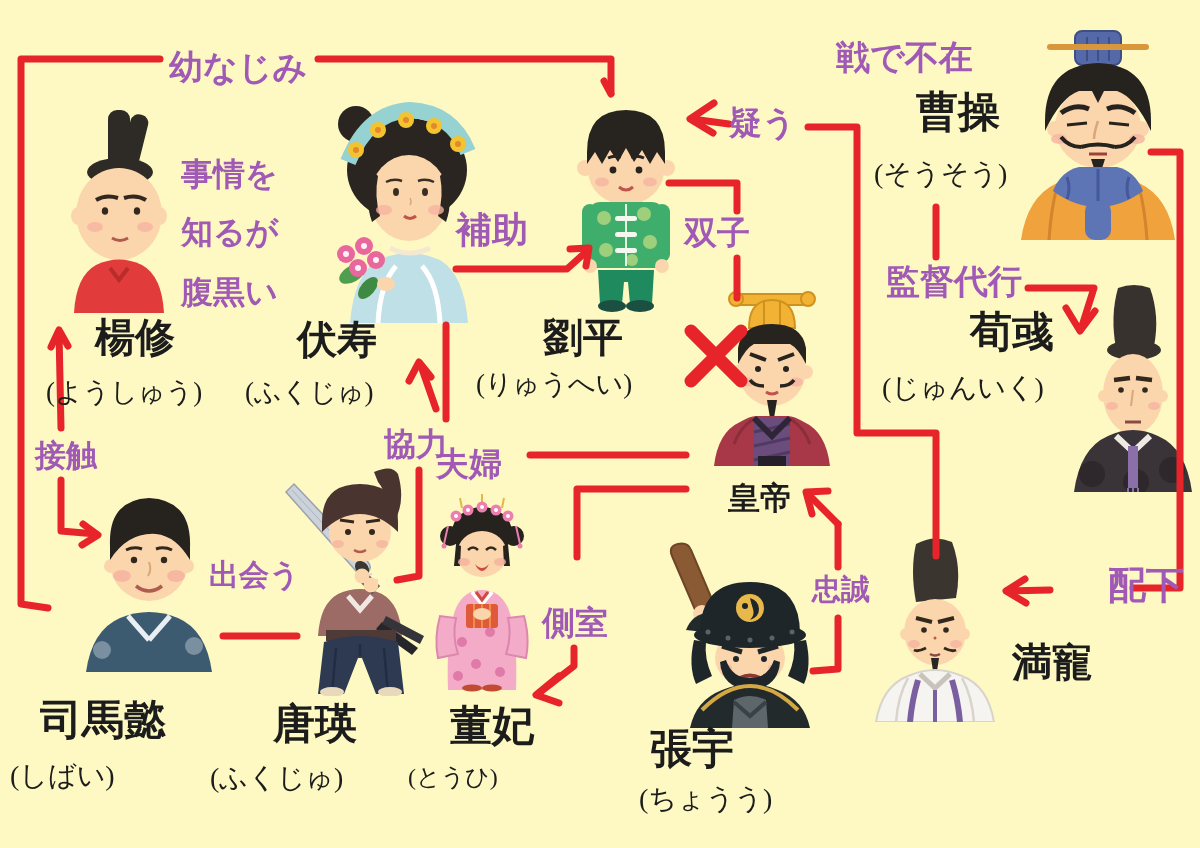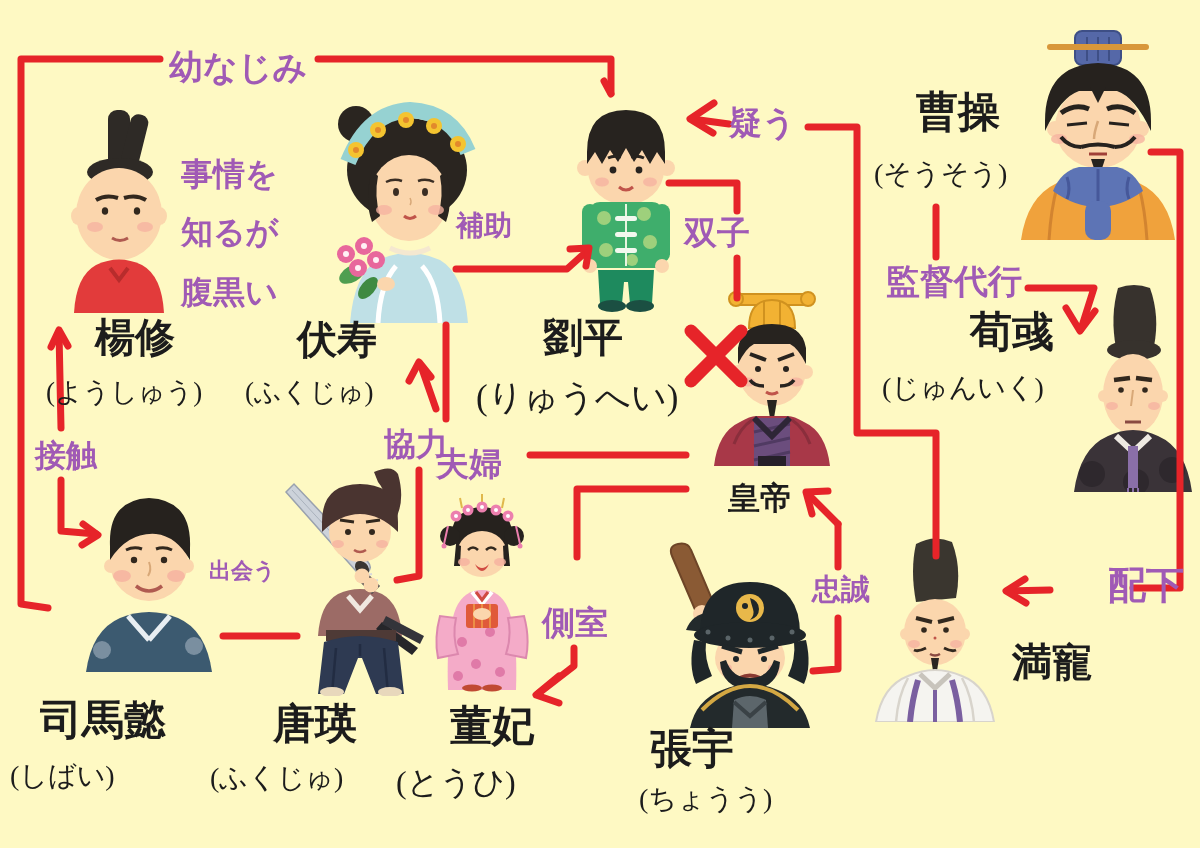--- a/index.html
+++ b/index.html
@@ -424,43 +424,44 @@
         <path d="M838 618 L838 669 L813 671"></path>
       </g>
     </g>
     <g stroke="#e62429" stroke-width="13" stroke-linecap="round">
       <path d="M691 331 L741 381"></path>
       <path d="M741 331 L691 381"></path>
     </g>
   </svg>
 
   <div class="rel" style="left:169px;top:50px;font-size:34px">幼なじみ</div>
-  <div class="rel" style="left:456px;top:212px;font-size:28px">補助</div>
+  <div class="rel" style="left:456px;top:212px;font-size:36px">補助</div>
   <div class="rel" style="left:684px;top:216px;font-size:33px">双子</div>
   <div class="rel" style="left:729px;top:106px;font-size:33px">疑う</div>
   <div class="rel" style="left:886px;top:264px;font-size:34px">監督代行</div>
   <div class="rel" style="left:1108px;top:566px;font-size:38px">配下</div>
   <div class="rel" style="left:35px;top:440px;font-size:31px">接触</div>
-  <div class="rel" style="left:209px;top:560px;font-size:22px">出会う</div>
+  <div class="rel" style="left:209px;top:560px;font-size:30px">出会う</div>
   <div class="rel" style="left:384px;top:428px;font-size:32px">協力</div>
   <div class="rel" style="left:436px;top:447px;font-size:33px">夫婦</div>
   <div class="rel" style="left:542px;top:606px;font-size:33px">側室</div>
   <div class="rel" style="left:812px;top:575px;font-size:29px">忠誠</div>
+  <div class="rel" style="left:836px;top:40px;font-size:34px">戦で不在</div>
   <div class="rel" style="left:181px;top:158px;font-size:32px">事情を</div>
   <div class="rel" style="left:181px;top:216px;font-size:32px">知るが</div>
   <div class="rel" style="left:181px;top:276px;font-size:32px">腹黒い</div>
 
   <div class="name" style="left:95px;top:316px;font-size:40px">楊修</div>
   <div class="reading" style="left:46px;top:376px;font-size:27px">(ようしゅう)</div>
 
   <div class="name" style="left:297px;top:318px;font-size:40px">伏寿</div>
   <div class="reading" style="left:245px;top:376px;font-size:27px">(ふくじゅ)</div>
 
   <div class="name" style="left:543px;top:316px;font-size:40px">劉平</div>
-  <div class="reading" style="left:476px;top:376px;font-size:35px">(りゅうへい)</div>
+  <div class="reading" style="left:476px;top:368px;font-size:27px">(りゅうへい)</div>
 
   <div class="name" style="left:916px;top:90px;font-size:42px">曹操</div>
   <div class="reading" style="left:874px;top:156px;font-size:28px">(そうそう)</div>
 
   <div class="name" style="left:970px;top:310px;font-size:42px">荀彧</div>
   <div class="reading" style="left:882px;top:370px;font-size:28px">(じゅんいく)</div>
 
   <div class="name" style="left:728px;top:482px;font-size:32px">皇帝</div>
 
   <div class="name" style="left:1012px;top:641px;font-size:40px">満寵</div>
@@ -468,15 +469,15 @@
   <div class="name" style="left:650px;top:727px;font-size:42px">張宇</div>
   <div class="reading" style="left:639px;top:781px;font-size:28px">(ちょうう)</div>
 
   <div class="name" style="left:40px;top:698px;font-size:42px">司馬懿</div>
   <div class="reading" style="left:10px;top:758px;font-size:28px">(しばい)</div>
 
   <div class="name" style="left:273px;top:702px;font-size:42px">唐瑛</div>
   <div class="reading" style="left:210px;top:760px;font-size:28px">(ふくじゅ)</div>
 
   <div class="name" style="left:450px;top:704px;font-size:42px">董妃</div>
-  <div class="reading" style="left:396px;top:762px;font-size:32px">(とうひ)</div>
+  <div class="reading" style="left:408px;top:762px;font-size:24px">(とうひ)</div>
 
 </div>
 
 </body></html>

